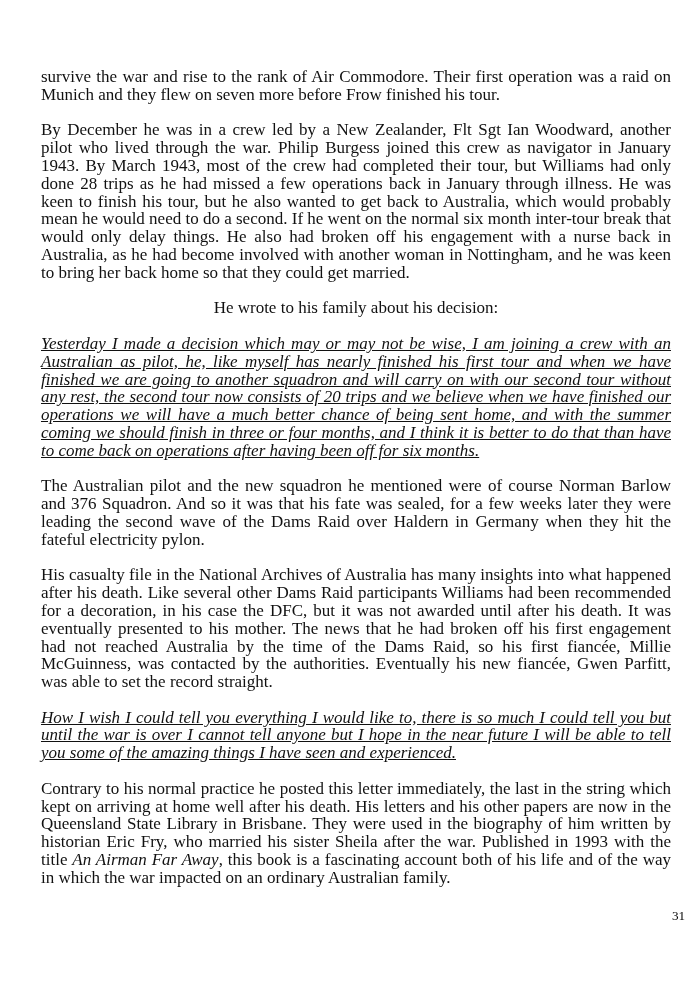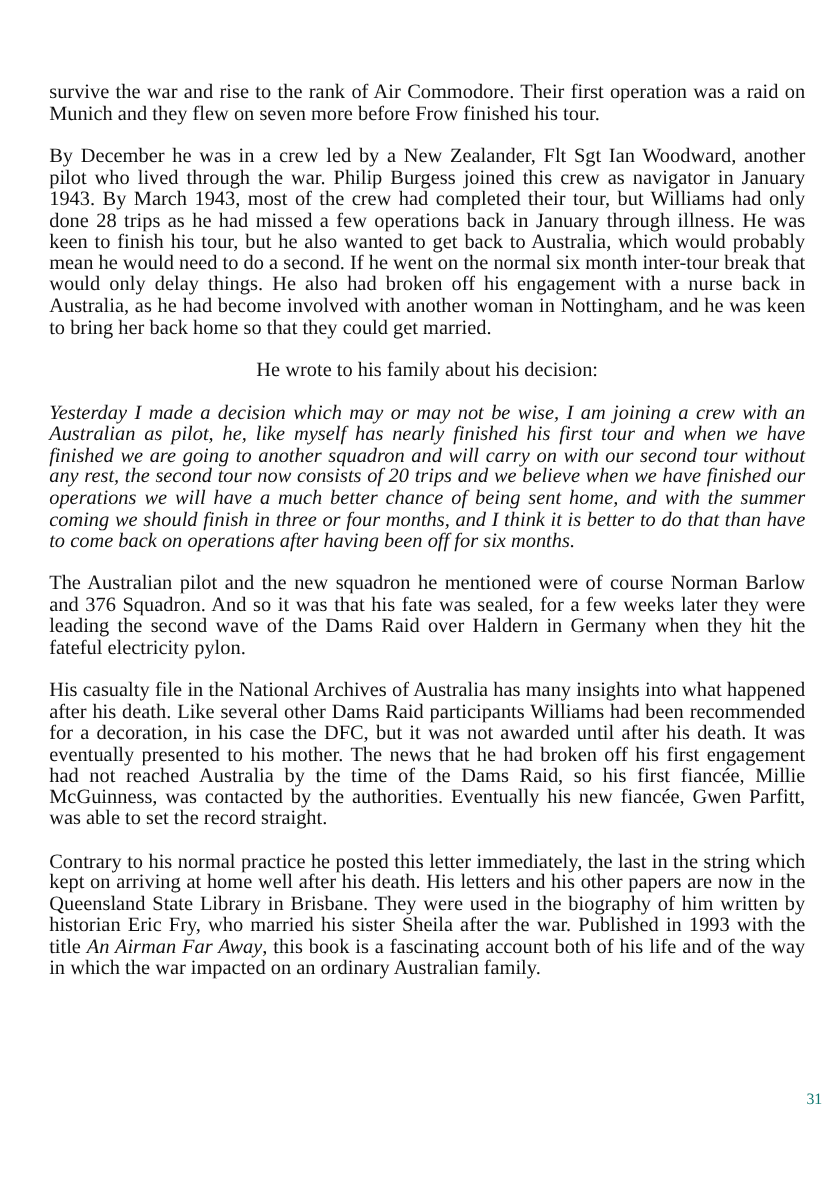--- a/index.html
+++ b/index.html
@@ -26,39 +26,41 @@
     font-size: 17px;
     line-height: 17.8px;
     text-align: justify;
     hyphens: none;
   }
   .para.left {
     text-align: center;
   }
   .quote {
     font-style: italic;
+    text-decoration: underline;
   }
   .inline-title {
     font-style: italic;
   }
   .page-number {
     position: absolute;
     left: 672px;
     top: 907px;
     font-size: 13.2px;
     line-height: 17px;
-    color: #0f766e;
+    color: #000000;
   }
 </style>
 </head>
 <body>
 
 <div class="page">
   <p class="para">survive the war and rise to the rank of Air Commodore. Their first operation was a raid on Munich and they flew on seven more before Frow finished his tour.</p>
   <p class="para">By December he was in a crew led by a New Zealander, Flt Sgt Ian Woodward, another pilot who lived through the war. Philip Burgess joined this crew as navigator in January 1943. By March 1943, most of the crew had completed their tour, but Williams had only done 28 trips as he had missed a few operations back in January through illness. He was keen to finish his tour, but he also wanted to get back to Australia, which would probably mean he would need to do a second. If he went on the normal six month inter-tour break that would only delay things. He also had broken off his engagement with a nurse back in Australia, as he had become involved with another woman in Nottingham, and he was keen to bring her back home so that they could get married.</p>
   <p class="para left">He wrote to his family about his decision:</p>
   <p class="para quote">Yesterday I made a decision which may or may not be wise, I am joining a crew with an Australian as pilot, he, like myself has nearly finished his first tour and when we have finished we are going to another squadron and will carry on with our second tour without any rest, the second tour now consists of 20 trips and we believe when we have finished our operations we will have a much better chance of being sent home, and with the summer coming we should finish in three or four months, and I think it is better to do that than have to come back on operations after having been off for six months.</p>
   <p class="para">The Australian pilot and the new squadron he mentioned were of course Norman Barlow and 376 Squadron. And so it was that his fate was sealed, for a few weeks later they were leading the second wave of the Dams Raid over Haldern in Germany when they hit the fateful electricity pylon.</p>
   <p class="para">His casualty file in the National Archives of Australia has many insights into what happened after his death. Like several other Dams Raid participants Williams had been recommended for a decoration, in his case the DFC, but it was not awarded until after his death. It was eventually presented to his mother. The news that he had broken off his first engagement had not reached Australia by the time of the Dams Raid, so his first fiancée, Millie McGuinness, was contacted by the authorities. Eventually his new fiancée, Gwen Parfitt, was able to set the record straight.</p>
+  <p class="para quote">How I wish I could tell you everything I would like to, there is so much I could tell you but until the war is over I cannot tell anyone but I hope in the near future I will be able to tell you some of the amazing things I have seen and experienced.</p>
   <p class="para"><span>Contrary to his normal practice he posted this letter immediately, the last in the string which kept on arriving at home well after his death. His letters and his other papers are now in the Queensland State Library in Brisbane. They were used in the biography of him written by historian Eric Fry, who married his sister Sheila after the war. Published in 1993 with the title </span><span class="inline-title">An Airman Far Away</span><span>, this book is a fascinating account both of his life and of the way in which the war impacted on an ordinary Australian family.</span></p>
 </div>
 
 <div class="page-number">31</div>
 
 </body></html>

